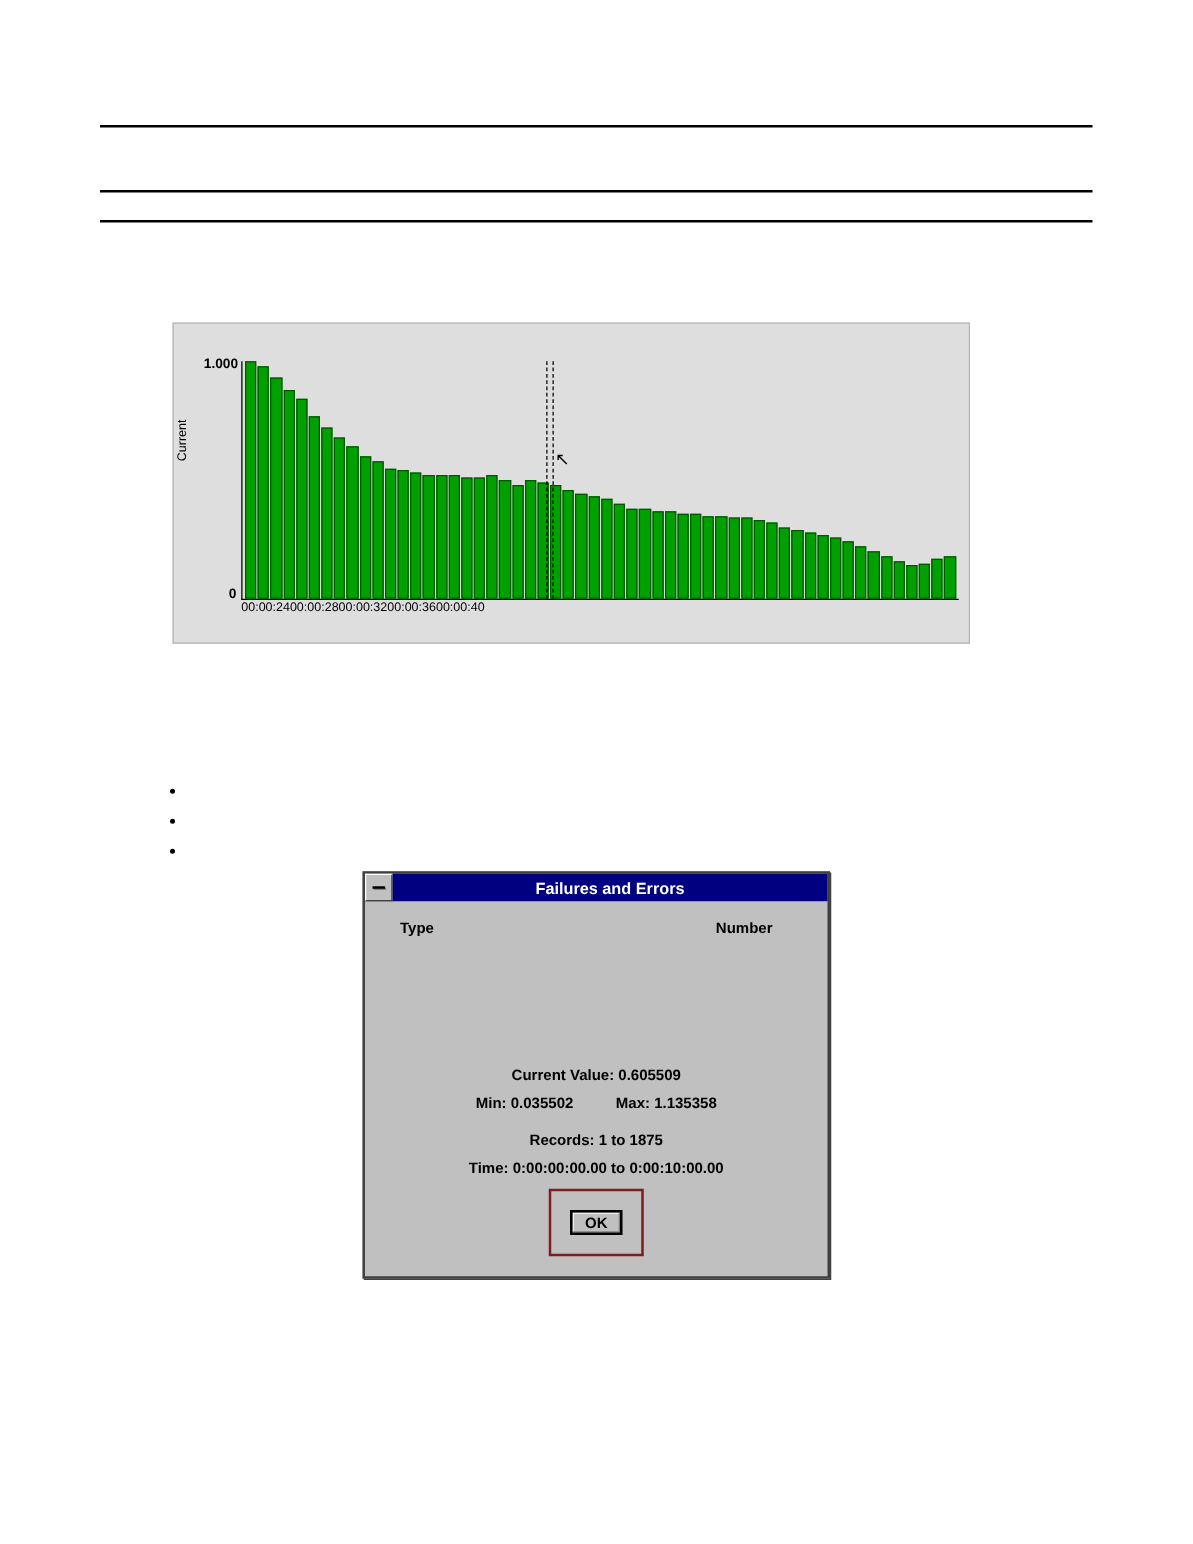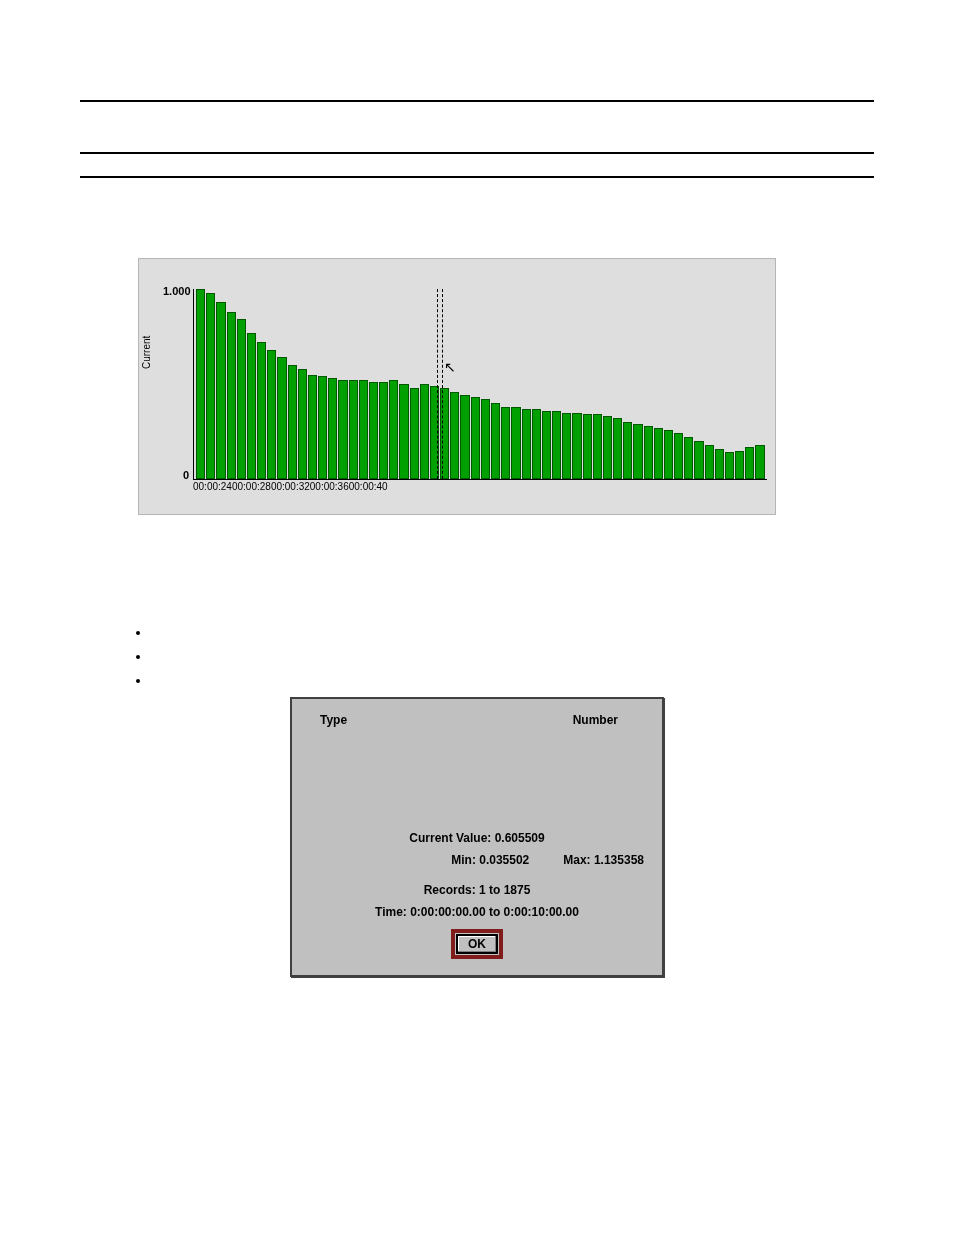--- a/index.html
+++ b/index.html
@@ -191,43 +191,43 @@
   }
   .row.header { padding-top: 4px; padding-bottom: 10px; }
   .spacer { height: 90px; }
   .center-row {
     text-align: center;
     font-weight: bold;
     padding: 4px 0;
   }
   .minmax-row {
     display: flex;
-    justify-content: flex-end;
+    justify-content: center;
     gap: 34px;
     font-weight: bold;
     padding: 4px 0 12px 0;
   }
   .ok-wrap {
     display: flex;
     justify-content: center;
     padding: 6px 0 4px 0;
   }
   button.ok {
     font-family: inherit;
     font-size: 12px;
     font-weight: bold;
     background: #c0c0c0;
     border: 2px solid #000;
     padding: 1px 10px;
     box-shadow: inset -1px -1px 0 #808080, inset 1px 1px 0 #fff;
     cursor: pointer;
   }
   .ok-outer {
-    border: 4px solid #7f1d1d;
-    padding: 1px;
+    border: 2px solid #7f1d1d;
+    padding: 15px;
   }
 </style>
 </head>
 <body>
 
 <div class="page">
 
   <hr class="hr1">
   <hr class="hr2">
   <hr class="hr3">
@@ -309,20 +309,26 @@
     </div>
   </div>
 
   <ul class="bullets">
     <li></li>
     <li></li>
     <li></li>
   </ul>
 
   <div class="dialog">
+    <div class="title-bar">
+      <div class="sys-box">
+          <div class="sys-dash"></div>
+        </div>
+      <div class="title-text">Failures and Errors</div>
+    </div>
     <div class="dialog-body">
       <div class="row header">
         <span>Type</span>
         <span>Number</span>
       </div>
       <div class="spacer"></div>
       <div class="center-row">Current Value: 0.605509</div>
       <div class="minmax-row">
         <span>Min: 0.035502</span>
         <span>Max: 1.135358</span>

